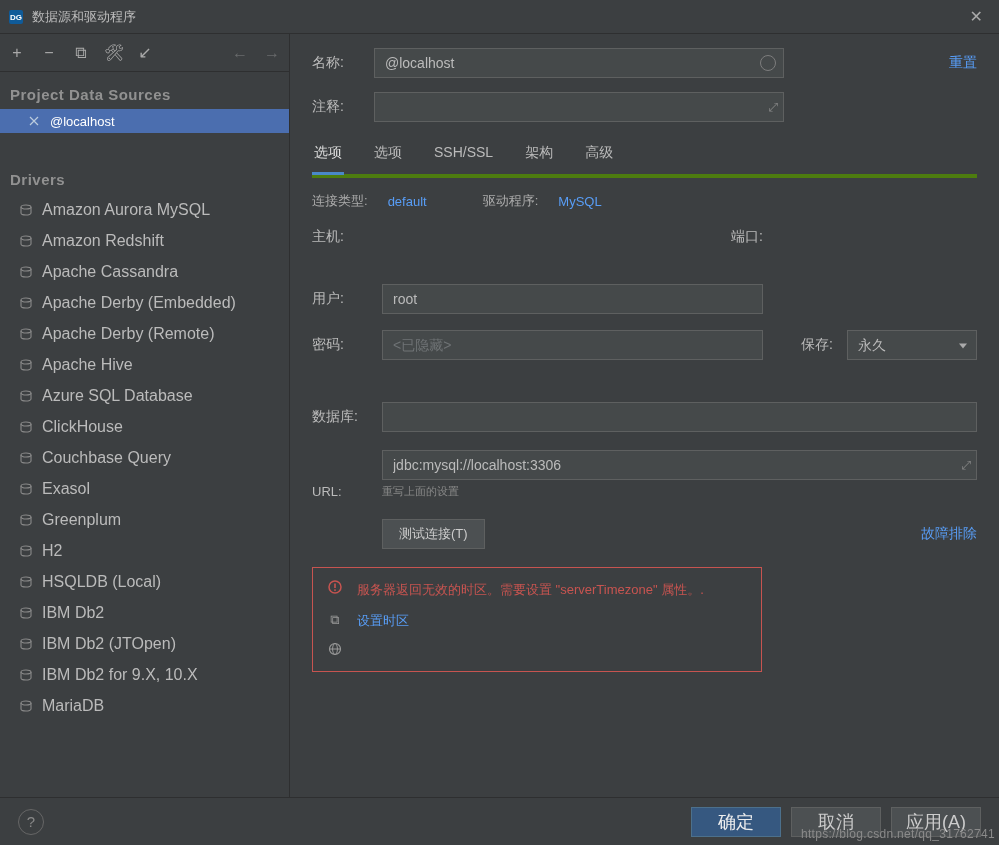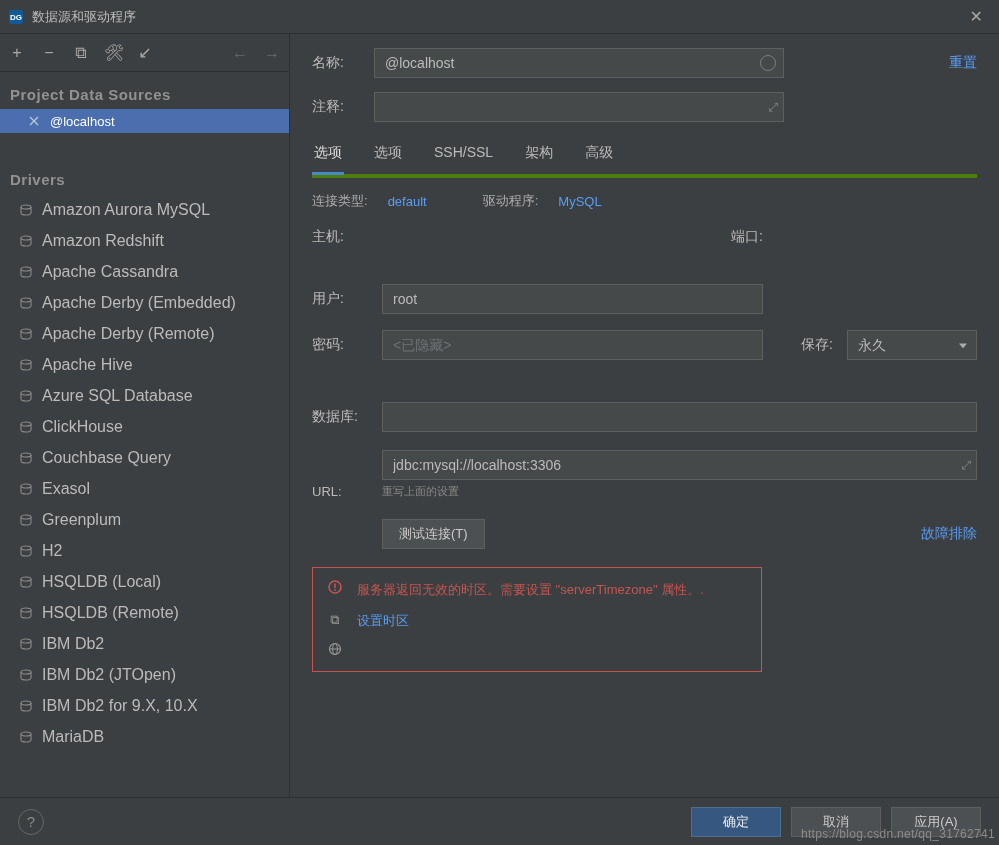--- a/index.html
+++ b/index.html
@@ -182,21 +182,21 @@
   .help-btn {
     width:26px; height:26px; border-radius:50%;
     border:1px solid #666; color:#888;
     display:flex; align-items:center; justify-content:center;
     font-size:15px; cursor:pointer;
   }
   .footer .spacer { flex:1; }
   .fbtn {
     min-width:90px; height:30px;
     background:#4c5052; border:1px solid #5e6060; color:#ccc;
-    font-size:13px; cursor:pointer;
+    font-size:18px; cursor:pointer;
   }
   .fbtn.primary { background:#365880; border-color:#4c708c; color:#eee;}
   .watermark {
     position:absolute; right:4px; bottom:4px; color:#8a8a8a; font-size:12px;
     pointer-events:none; letter-spacing:0.3px;
   }
   .ic { font-style: normal; }
 </style>
 </head>
 <body>
@@ -355,29 +355,20 @@
           </span>
           <span>HSQLDB (Local)</span>
         </div>
         <div class="tree-item">
           <span class="ti-icon">
             <svg width="14" height="14" viewBox="0 0 14 14">
               <ellipse cx="7" cy="4" rx="5" ry="2" fill="none" stroke="#8a8a8a" stroke-width="1.1"></ellipse>
               <path d="M2 4v6c0 1.1 2.2 2 5 2s5-.9 5-2V4" fill="none" stroke="#8a8a8a" stroke-width="1.1"></path>
             </svg>
           </span>
-          <span>HSQLDB (Remote)</span>
-        </div>
-        <div class="tree-item">
-          <span class="ti-icon">
-            <svg width="14" height="14" viewBox="0 0 14 14">
-              <ellipse cx="7" cy="4" rx="5" ry="2" fill="none" stroke="#8a8a8a" stroke-width="1.1"></ellipse>
-              <path d="M2 4v6c0 1.1 2.2 2 5 2s5-.9 5-2V4" fill="none" stroke="#8a8a8a" stroke-width="1.1"></path>
-            </svg>
-          </span>
           <span>IBM Db2</span>
         </div>
         <div class="tree-item">
           <span class="ti-icon">
             <svg width="14" height="14" viewBox="0 0 14 14">
               <ellipse cx="7" cy="4" rx="5" ry="2" fill="none" stroke="#8a8a8a" stroke-width="1.1"></ellipse>
               <path d="M2 4v6c0 1.1 2.2 2 5 2s5-.9 5-2V4" fill="none" stroke="#8a8a8a" stroke-width="1.1"></path>
             </svg>
           </span>
           <span>IBM Db2 (JTOpen)</span>

